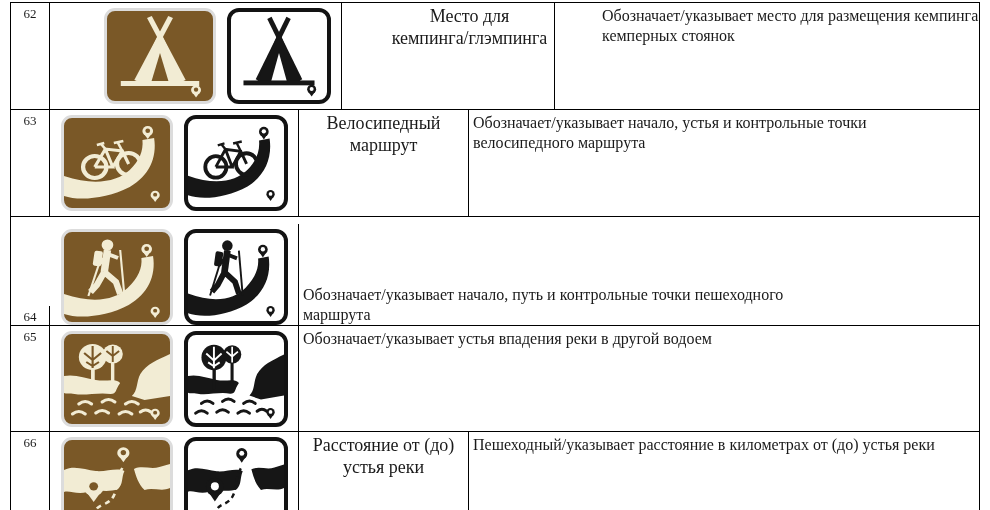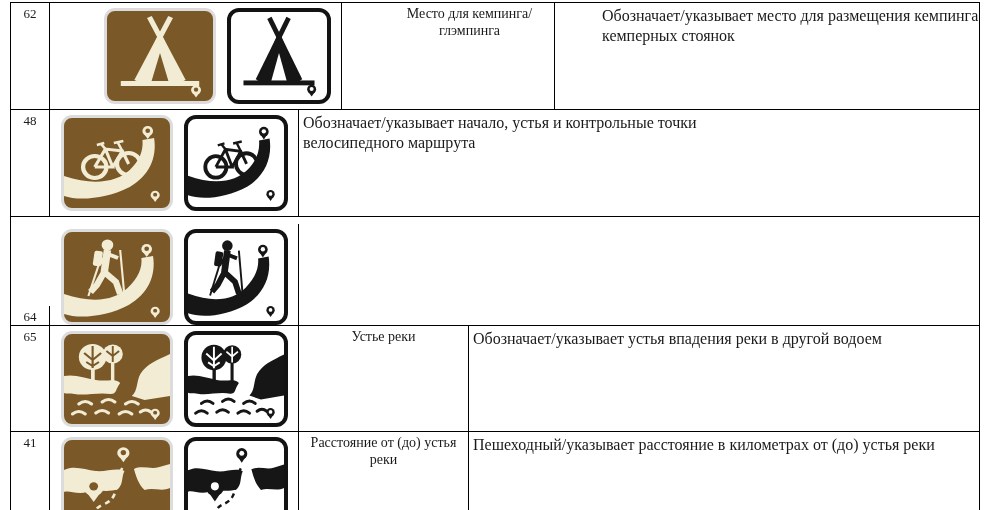--- a/index.html
+++ b/index.html
@@ -10,21 +10,21 @@
   .table{
     position:absolute;left:10px;top:2px;width:968px;
     border:1px solid #000;border-bottom:none;background:#fff;
   }
   .row{display:flex;border-bottom:1px solid #000;overflow:hidden;}
   .row:last-child{border-bottom:none;}
   .cell{box-sizing:border-box;flex:none;}
   .c-num{width:39px;text-align:center;padding-top:3px;font-size:13px;border-right:1px solid #000;}
   .c-icons{width:249px;border-right:1px solid #000;display:flex;align-items:flex-start;
            padding:5px 0 0 11px;gap:11px;}
-  .c-name{width:170px;border-right:1px solid #000;text-align:center;font-size:14px;
+  .c-name{width:170px;border-right:1px solid #000;text-align:center;font-size:18px;
           padding:3px 4px 0;line-height:1.2;}
   .c-desc{width:510px;font-size:16px;padding:3px 10px 0 4px;line-height:1.25;}
   .sign{box-sizing:border-box;flex:none;}
   .sign.brown{width:112px;height:96px;border:3px solid #dcdcdc;border-radius:11px;background:#7a5827;}
   .sign.bw{width:104px;height:96px;border:4px solid #131313;border-radius:12px;background:#ffffff;}
   .sign svg{display:block;width:100%;height:100%;border-radius:7px;}
 </style>
 </head>
 <body>
 
@@ -62,21 +62,21 @@
     <div class="cell c-name">
       <span>Место для кемпинга/глэмпинга</span>
     </div>
     <div class="cell c-desc">
       <span>Обозначает/указывает место для размещения кемпинга, глэмпинга и кемперных стоянок</span>
     </div>
   </div>
 
   <div class="row" style="height: 106px;">
     <div class="cell c-num">
-      <span>48</span>
+      <span>63</span>
     </div>
     <div class="cell c-icons">
       <div class="sign brown">
           <svg viewBox="0 0 100 90" preserveAspectRatio="none">
             <path d="M0,58 C28,68 50,64 62,52 C71,43 75,33 74,22 L85,20 C88,40 80,58 62,69 C40,81 14,83 0,78 Z" fill="#f2ecd4"></path>
             <circle cx="29" cy="49" r="11" fill="none" stroke="#f2ecd4" stroke-width="4"></circle>
             <circle cx="61" cy="46" r="11" fill="none" stroke="#f2ecd4" stroke-width="4"></circle>
             <path d="M29,49 L39,31 L55,33 L61,46 M39,31 L46,49 L29,49 M46,49 L55,33" fill="none" stroke="#f2ecd4" stroke-width="3"></path>
             <path d="M55,33 L51,25 M47,25 L56,23 M39,31 L35,26 M31,27 L38,25" fill="none" stroke="#f2ecd4" stroke-width="2.5"></path>
             <circle cx="79" cy="13" r="5.04" fill="#f2ecd4"></circle>
@@ -95,20 +95,23 @@
             <path d="M29,49 L39,31 L55,33 L61,46 M39,31 L46,49 L29,49 M46,49 L55,33" fill="none" stroke="#161616" stroke-width="3"></path>
             <path d="M55,33 L51,25 M47,25 L56,23 M39,31 L35,26 M31,27 L38,25" fill="none" stroke="#161616" stroke-width="2.5"></path>
             <circle cx="79" cy="13" r="5.04" fill="#161616"></circle>
             <polygon points="75.5,15.94 82.5,15.94 79,21.049999999999997" fill="#161616"></polygon>
             <circle cx="79" cy="12.65" r="2.24" fill="#ffffff"></circle>
             <circle cx="86" cy="77" r="4.32" fill="#161616"></circle>
             <polygon points="83,79.52 89,79.52 86,83.9" fill="#161616"></polygon>
             <circle cx="86" cy="76.7" r="1.92" fill="#ffffff"></circle>
           </svg>
         </div>
+    </div>
+    <div class="cell c-name">
+      <span>Велосипедный маршрут</span>
     </div>
     <div class="cell c-desc">
       <span>Обозначает/указывает начало, устья и контрольные точки велосипедного маршрута</span>
     </div>
   </div>
 
   <div class="row" style="height: 108px; align-items: flex-end;">
     <div class="cell c-num">
       <span>64</span>
     </div>
@@ -143,20 +146,23 @@
             <line x1="33" y1="32" x2="23" y2="64" stroke="#161616" stroke-width="2"></line>
             <circle cx="78" cy="17" r="5.04" fill="#161616"></circle>
             <polygon points="74.5,19.94 81.5,19.94 78,25.049999999999997" fill="#161616"></polygon>
             <circle cx="78" cy="16.65" r="2.24" fill="#ffffff"></circle>
             <circle cx="86" cy="79" r="4.32" fill="#161616"></circle>
             <polygon points="83,81.52 89,81.52 86,85.9" fill="#161616"></polygon>
             <circle cx="86" cy="78.7" r="1.92" fill="#ffffff"></circle>
           </svg>
         </div>
     </div>
+    <div class="cell c-desc">
+      <span>Обозначает/указывает начало, путь и контрольные точки пешеходного маршрута</span>
+    </div>
   </div>
 
   <div class="row" style="height: 105px;">
     <div class="cell c-num">
       <span>65</span>
     </div>
     <div class="cell c-icons">
       <div class="sign brown">
           <svg viewBox="0 0 100 90" preserveAspectRatio="none">
             <path d="M0,42 C10,40 20,44 30,46 C40,48 48,44 53,49 C48,56 50,60 44,60 C32,58 20,62 10,60 C5,59 2,60 0,59 Z" fill="#f2ecd4"></path>
@@ -183,31 +189,28 @@
             <path d="M27,12 L27,34 M19,19 L27,26 M35,19 L27,26 M21,28 L27,32 M33,28 L27,32" stroke="#ffffff" stroke-width="2" fill="none"></path>
             <circle cx="46" cy="20" r="9.5" fill="#161616"></circle>
             <path d="M46,12 L46,28 M40,17 L46,22 M52,17 L46,22" stroke="#ffffff" stroke-width="1.8" fill="none"></path>
             <path d="M14,70 q6,-5 12,0 M36,68 q6,-5 12,0 M58,70 q6,-5 12,0 M8,80 q6,-5 12,0 M30,79 q6,-5 12,0 M52,80 q6,-5 12,0 M72,78 q5,-4 10,0" fill="none" stroke="#161616" stroke-width="3" stroke-linecap="round"></path>
             <circle cx="86" cy="79" r="4.32" fill="#161616"></circle>
             <polygon points="83,81.52 89,81.52 86,85.9" fill="#161616"></polygon>
             <circle cx="86" cy="78.7" r="1.92" fill="#ffffff"></circle>
           </svg>
         </div>
     </div>
-    <div class="cell c-name">
-      <span>Устье реки</span>
-    </div>
     <div class="cell c-desc">
       <span>Обозначает/указывает устья впадения реки в другой водоем</span>
     </div>
   </div>
 
   <div class="row" style="height: 300px;">
     <div class="cell c-num">
-      <span>41</span>
+      <span>66</span>
     </div>
     <div class="cell c-icons">
       <div class="sign brown">
           <svg viewBox="0 0 100 90" preserveAspectRatio="none">
             <path d="M0,30 C10,25 20,30 30,31 C40,32 50,27 57,31 C54,38 56,44 51,49 C42,53 32,49 22,52 C12,55 5,50 0,52 Z" fill="#f2ecd4"></path>
             <path d="M66,29 C74,25 82,30 90,27 L100,24 L100,48 C92,52 84,47 76,50 C70,44 68,36 66,29 Z" fill="#f2ecd4"></path>
             <path d="M14,88 C32,82 24,70 36,65 C54,58 46,44 55,28" fill="none" stroke="#f2ecd4" stroke-width="2.5" stroke-dasharray="5,4"></path>
             <circle cx="56" cy="13" r="5.76" fill="#f2ecd4"></circle>
             <polygon points="52,16.36 60,16.36 56,22.2" fill="#f2ecd4"></polygon>
             <circle cx="56" cy="12.6" r="2.56" fill="#7a5827"></circle>

